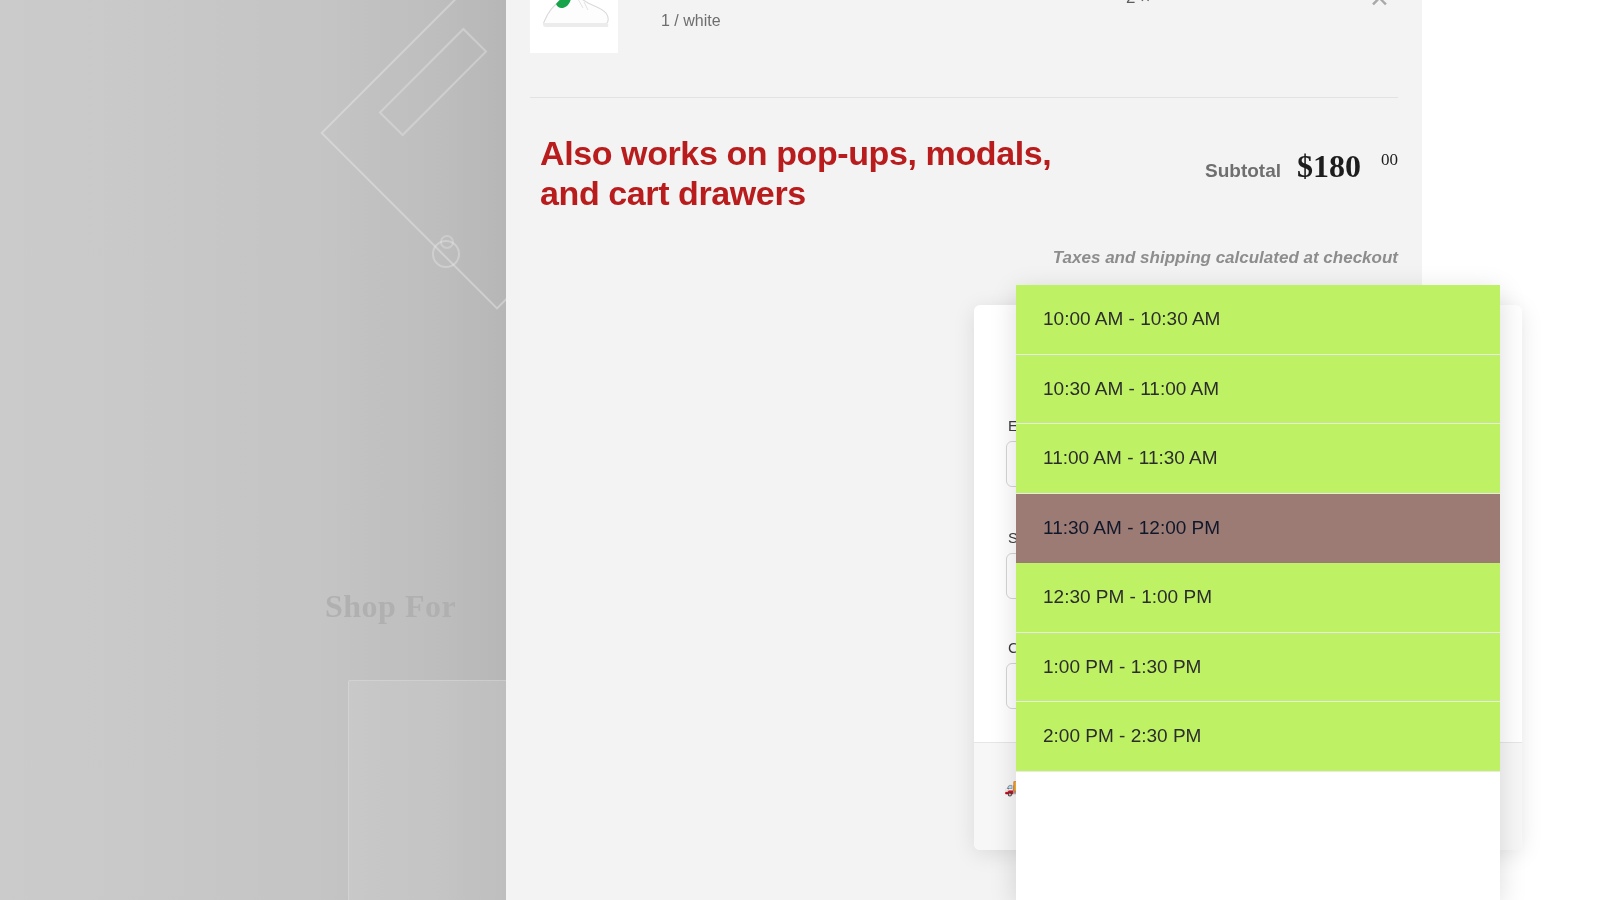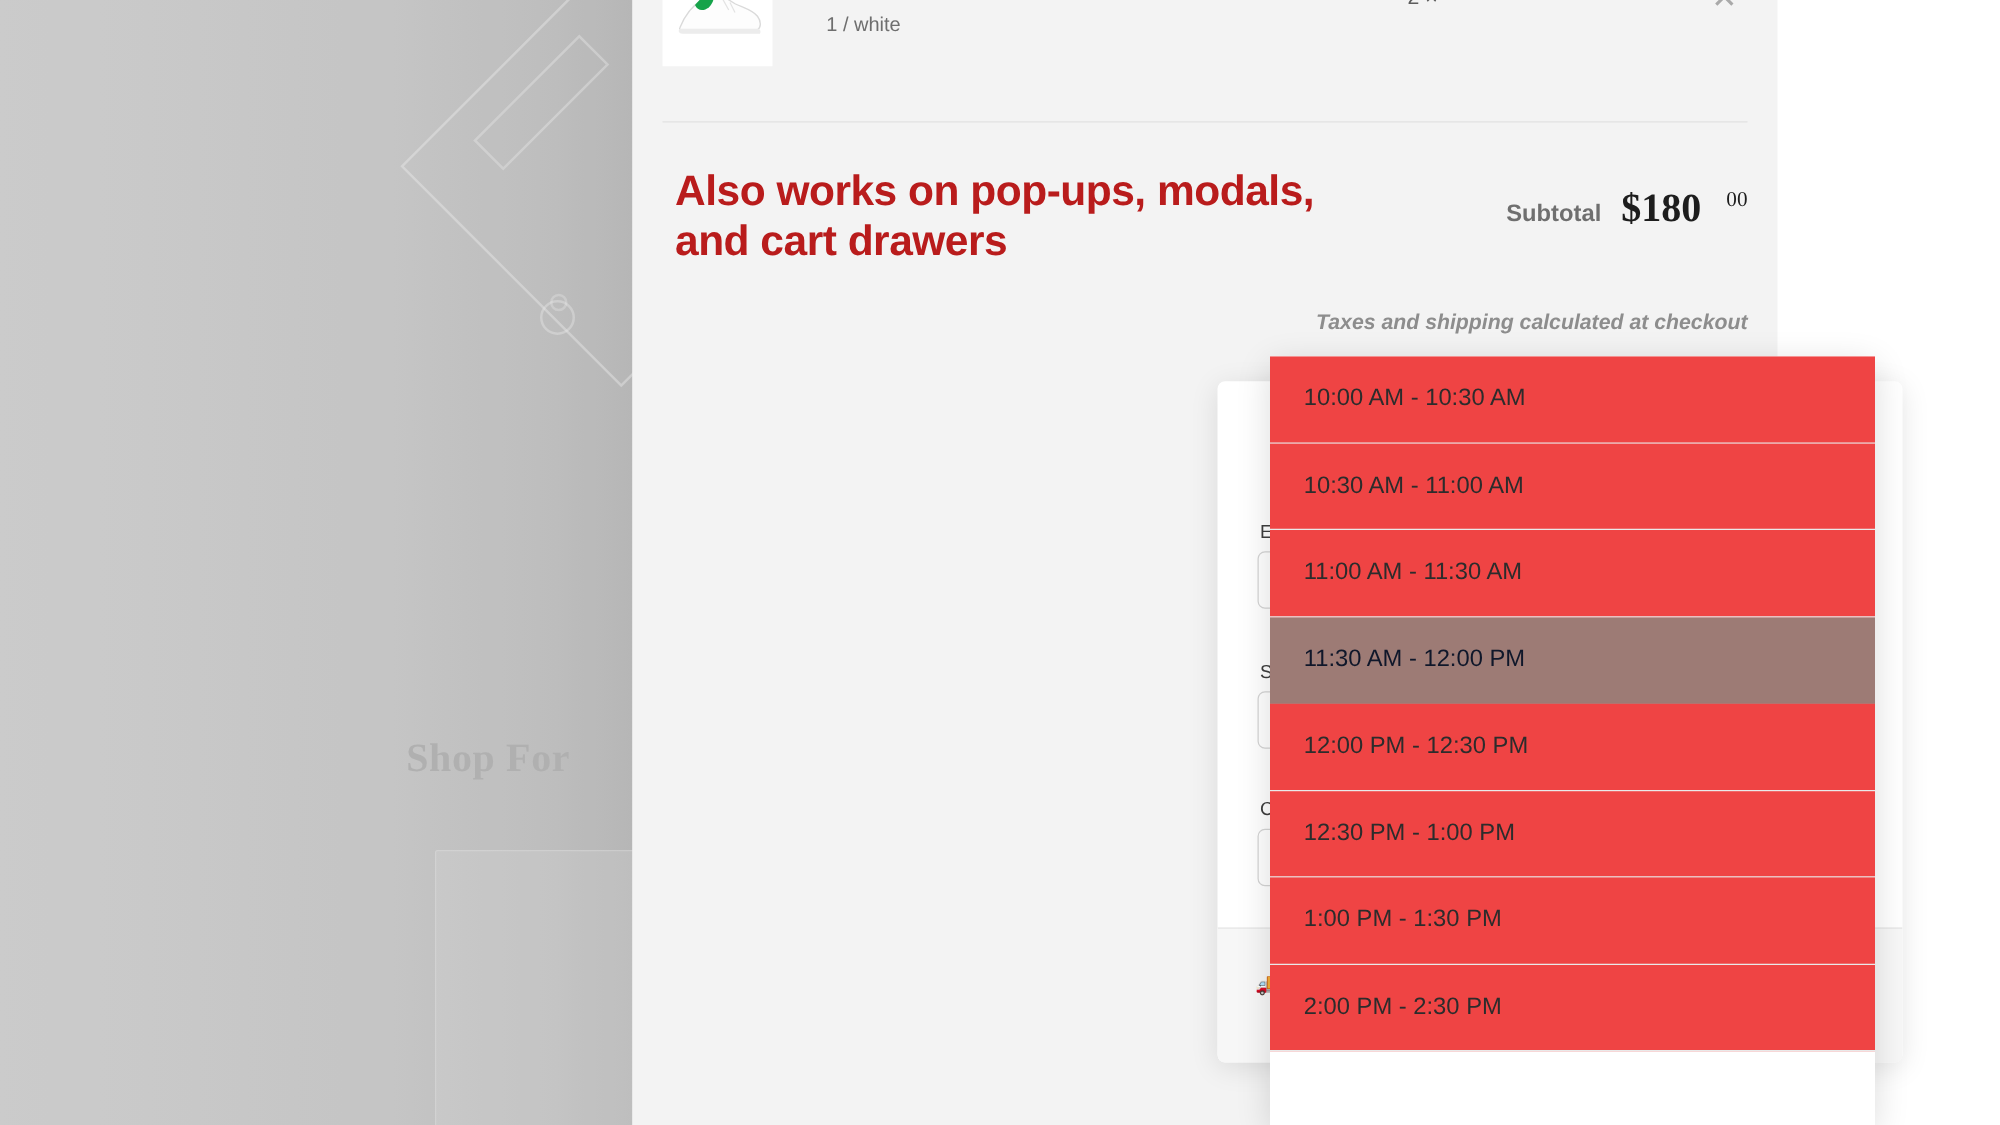--- a/index.html
+++ b/index.html
@@ -191,21 +191,21 @@
     color: #c9c9c9; font-size: 28px; font-weight: 300;
     line-height: 1;
   }
   .slot-list { position: absolute; left: 0; top: 0; width: 100%; }
   .slot-item {
     height: 69.5px;
     display: flex; align-items: center;
     padding-left: 27px;
     font-size: 19px; color: #2c2c2c;
     border-bottom: 1px solid #e9e9e9;
-    background: #ef4444;
+    background: #bef264;
   }
   .slot-item.selected {
     background: #9d7b75;
     color: #0f172a;
     border-bottom-color: #9d7b75;
   }
 </style>
 </head>
 <body>
 
@@ -273,20 +273,19 @@
     </div>
   </div>
 
   <div class="slot-dropdown">
     <div class="slot-close">✕</div>
     <div class="slot-list">
         <div class="slot-item">10:00 AM - 10:30 AM</div>
         <div class="slot-item">10:30 AM - 11:00 AM</div>
         <div class="slot-item">11:00 AM - 11:30 AM</div>
         <div class="slot-item selected">11:30 AM - 12:00 PM</div>
-        <div class="slot-item">12:00 PM - 12:30 PM</div>
         <div class="slot-item">12:30 PM - 1:00 PM</div>
         <div class="slot-item">1:00 PM - 1:30 PM</div>
         <div class="slot-item">2:00 PM - 2:30 PM</div>
       </div>
   </div>
 
 </div>
 
 </body></html>

